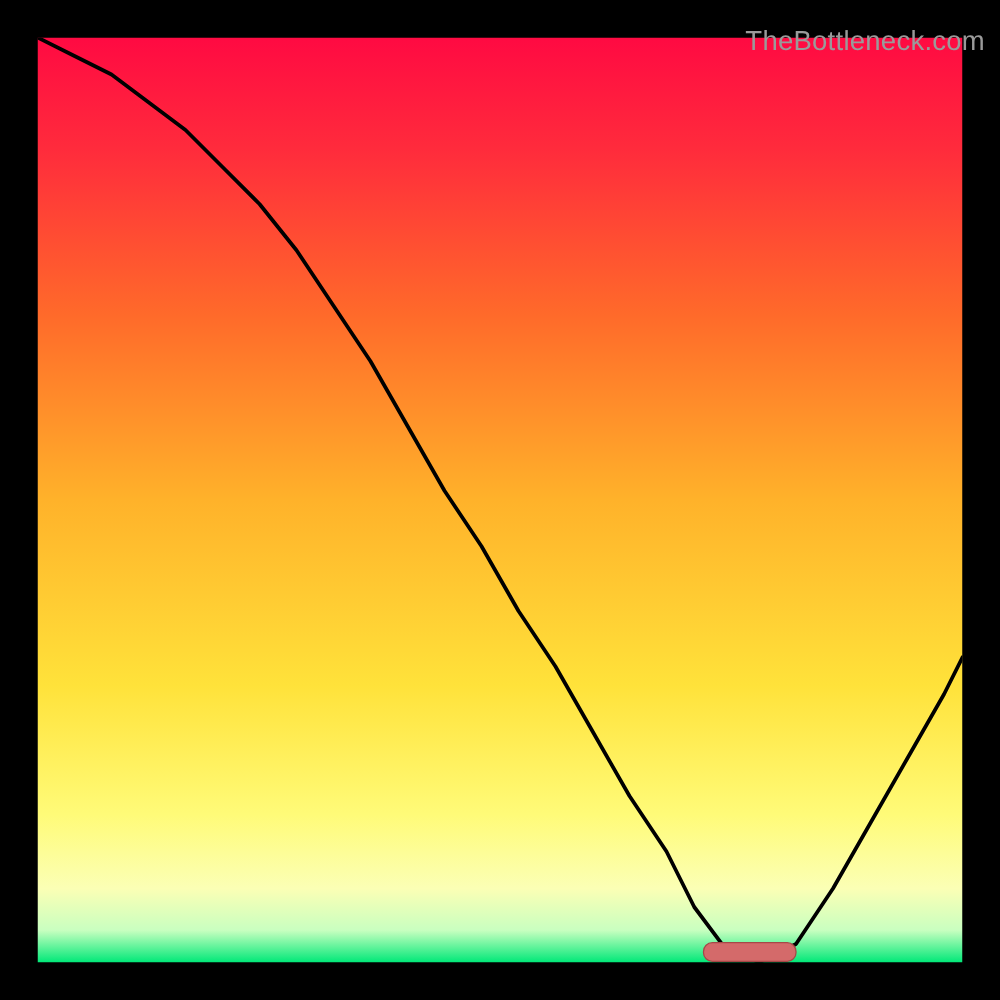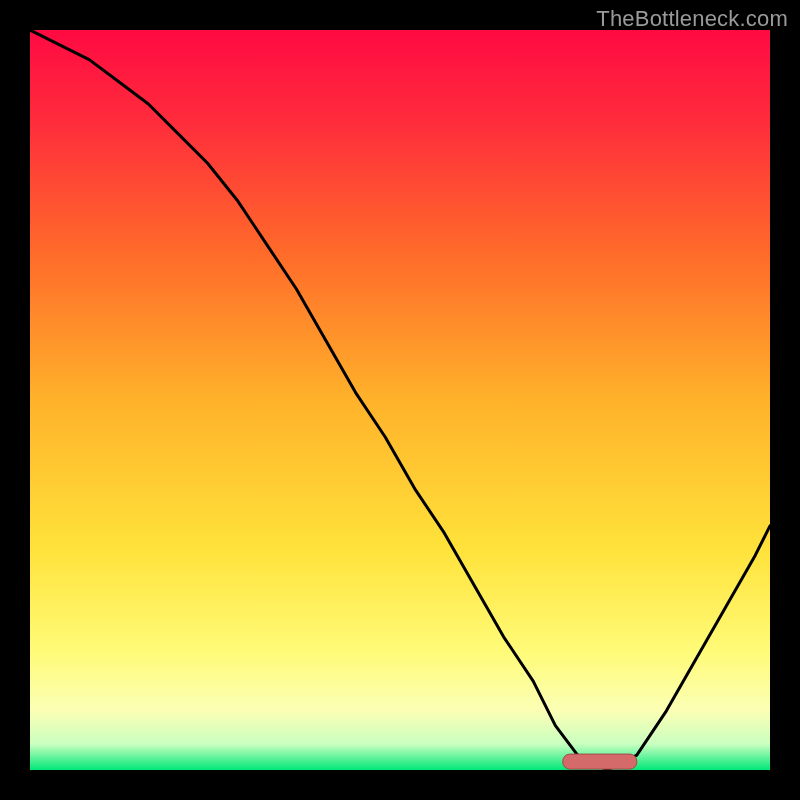--- a/index.html
+++ b/index.html
@@ -11,21 +11,21 @@
     overflow: hidden;
   }
   .stage {
     position: relative;
     width: 800px;
     height: 800px;
     background: #000000;
   }
   .watermark {
     position: absolute;
-    top: 6px;
+    top: 20px;
     right: 12px;
     color: #9a9a9a;
     font-family: Arial, Helvetica, sans-serif;
     font-size: 22px;
     font-weight: 500;
     letter-spacing: 0.2px;
     text-align: right;
     z-index: 40;
   }
   .plot-wrap {

